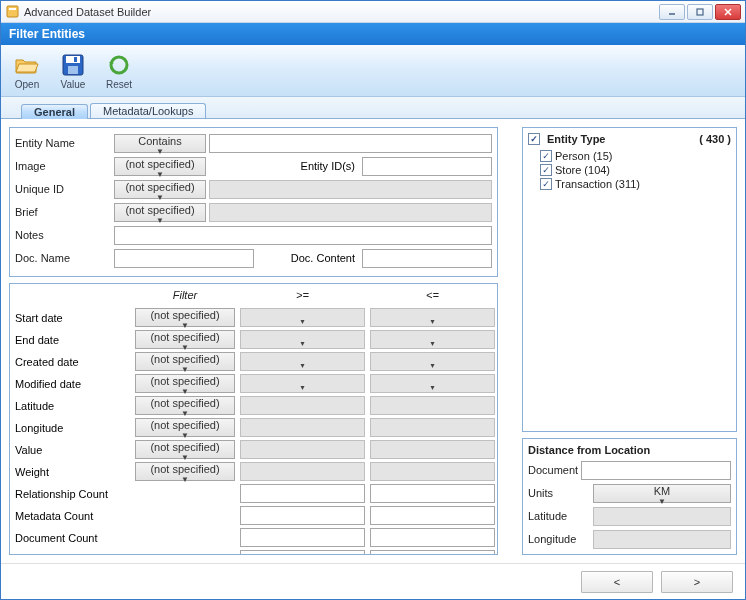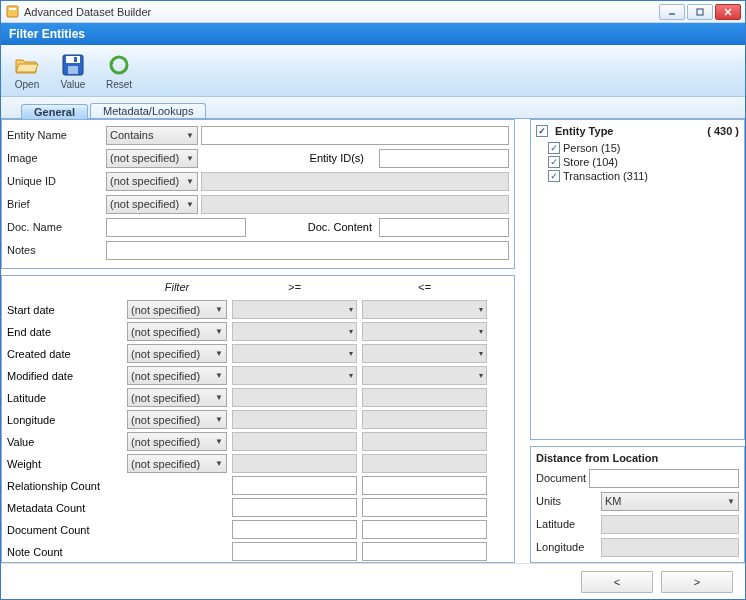--- a/index.html
+++ b/index.html
@@ -11,27 +11,27 @@
   .tbtn { width:26px; height:16px; margin-left:2px; border:1px solid #9fb8d8; background:linear-gradient(#fdfefe,#dde9f5); border-radius:2px; display:flex; align-items:center; justify-content:center; font-size:9px; color:#476488; cursor:pointer; }
   .tbtn.close { background:linear-gradient(#f07878,#d83b3b); border-color:#b03030; color:#fff; }
   .ribbon-title { height:22px; background:linear-gradient(#2f91e9,#1c77d4); color:#fff; font-weight:bold; padding:4px 8px; font-size:12px; }
   .toolbar { height:52px; background:linear-gradient(#f6fbff,#d9ebfb 50%,#c8e1f7); border-bottom:1px solid #a9c8e6; display:flex; align-items:center; padding:10px 6px; gap:6px; }
   .tool { width:40px; display:flex; flex-direction:column; align-items:center; gap:1px; cursor:pointer; }
   .tool .ic { width:26px; height:26px; display:flex; align-items:center; justify-content:center; }
   .tool .lbl { font-size:10px; color:#3e4a5a; }
   .tabstrip { height:22px; background:linear-gradient(#f0f6fc,#dfedf9); display:flex; align-items:flex-end; padding-left:20px; border-bottom:1px solid #8bb0d8; }
   .tab { padding:1px 12px; font-size:11px; color:#2a3a4d; border:1px solid #8bb0d8; border-bottom:none; border-radius:3px 3px 0 0; background:linear-gradient(#f5faff,#e4effa); margin-right:2px; cursor:pointer; }
   .tab.active { background:linear-gradient(#e7f2ff,#c1dffd 45%,#a9d1f8); font-weight:bold; position:relative; top:1px; }
-  .content { flex:1; display:flex; gap:15px; overflow:hidden; }
+  .content { flex:1; padding:8px; display:flex; gap:24px; overflow:hidden; }
   .leftcol { flex:1; display:flex; flex-direction:column; gap:6px; min-width:0;}
   .rightcol { width:215px; display:flex; flex-direction:column; gap:6px; }
   .panel { border:1px solid #8bb0d8; background:#fff; padding:5px; }
   .row { display:flex; align-items:center; height:20px; margin-bottom:3px; gap:3px; }
   .row .lab { width:96px; color:#222; font-size:11px; }
-  .inp, select.sel, .combo { height:19px; border:1px solid #a6a6a6; background:#fff; font-size:11px; padding:1px 3px; }
+  .inp, select.sel, .combo { height:19px; border:1px solid #a6a6a6; background:#fff; font-size:11px; padding:1px 3px;flex-direction:column; }
   .combo { background:linear-gradient(#f4f4f4,#e3e3e3); display:flex; align-items:center; justify-content:space-between; padding:0 3px; color:#333; }
   .combo .arr { font-size:8px; color:#444; }
   .gray { background:#e4e4e4 !important; border:1px solid #bfbfbf; }
   .hdr { text-align:center; font-size:11px; color:#222; height:16px;font-style:italic; }
   .grid3 { display:grid; grid-template-columns:115px 100px 125px 125px; gap:3px 5px; align-items:center;}
   .grid3 .lab { width:auto; }
   .panelhdr { font-weight:bold; font-size:11px; color:#222; display:flex; align-items:center; gap:4px; margin-bottom:4px; }
   .count { margin-left:auto; font-weight:bold; }
   .chk { width:12px; height:12px; border:1px solid #6e87a6; background:#fff; display:inline-flex; align-items:center; justify-content:center; font-size:9px; color:#2a4a88; margin-right:3px; }
   .tree-item { display:flex; align-items:center; padding:1px 0 1px 12px; font-size:11px; color:#222;}
@@ -120,49 +120,49 @@
             </div>
           <input class="inp" style="flex: 1 1 0%;">
         </div>
         <div class="row">
           <span class="lab">Image</span>
           <div class="combo" style="width:92px">
               <span>(not specified)</span>
               <span class="arr">▼</span>
             </div>
           <div style="flex:1"></div>
-          <span style="width:70px;text-align:right;margin-right:12px">Entity ID(s)</span>
+          <span style="width:70px;text-align:right;margin-right:4px">Entity ID(s)</span>
           <input class="inp" style="width: 130px;">
         </div>
         <div class="row">
           <span class="lab">Unique ID</span>
           <div class="combo" style="width:92px">
               <span>(not specified)</span>
               <span class="arr">▼</span>
             </div>
           <div class="inp gray" style="flex:1"></div>
         </div>
         <div class="row">
           <span class="lab">Brief</span>
           <div class="combo" style="width:92px">
               <span>(not specified)</span>
               <span class="arr">▼</span>
             </div>
           <div class="inp gray" style="flex:1"></div>
+        </div>
+        <div class="row">
+          <span class="lab">Notes</span>
+          <input class="inp" style="flex: 1 1 0%;">
         </div>
         <div class="row">
           <span class="lab">Doc. Name</span>
           <input class="inp" style="width: 140px;">
           <div style="flex:1"></div>
           <span style="width:78px;text-align:right;margin-right:4px">Doc. Content</span>
           <input class="inp" style="width: 130px;">
-        </div>
-        <div class="row">
-          <span class="lab">Notes</span>
-          <input class="inp" style="flex: 1 1 0%;">
         </div>
       </div>
 
       <div class="panel" style="flex:1;overflow:auto">
         <div class="grid3">
           <div></div>
           <div class="hdr">Filter</div>
           <div class="hdr">&gt;=</div>
           <div class="hdr">&lt;=</div>
 

